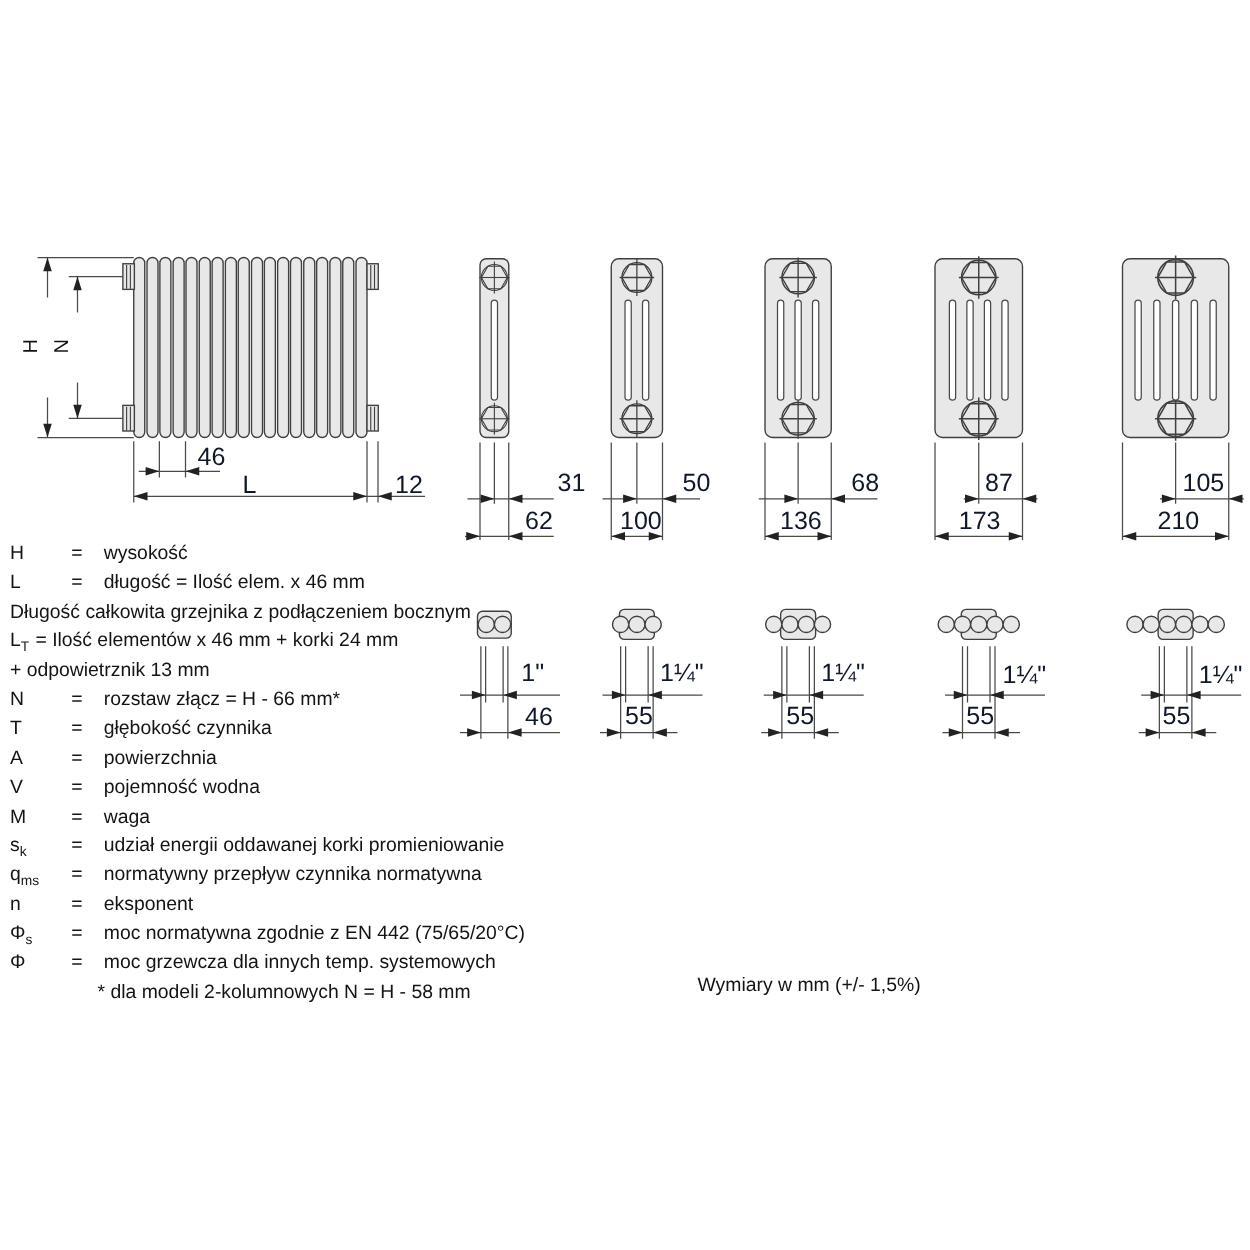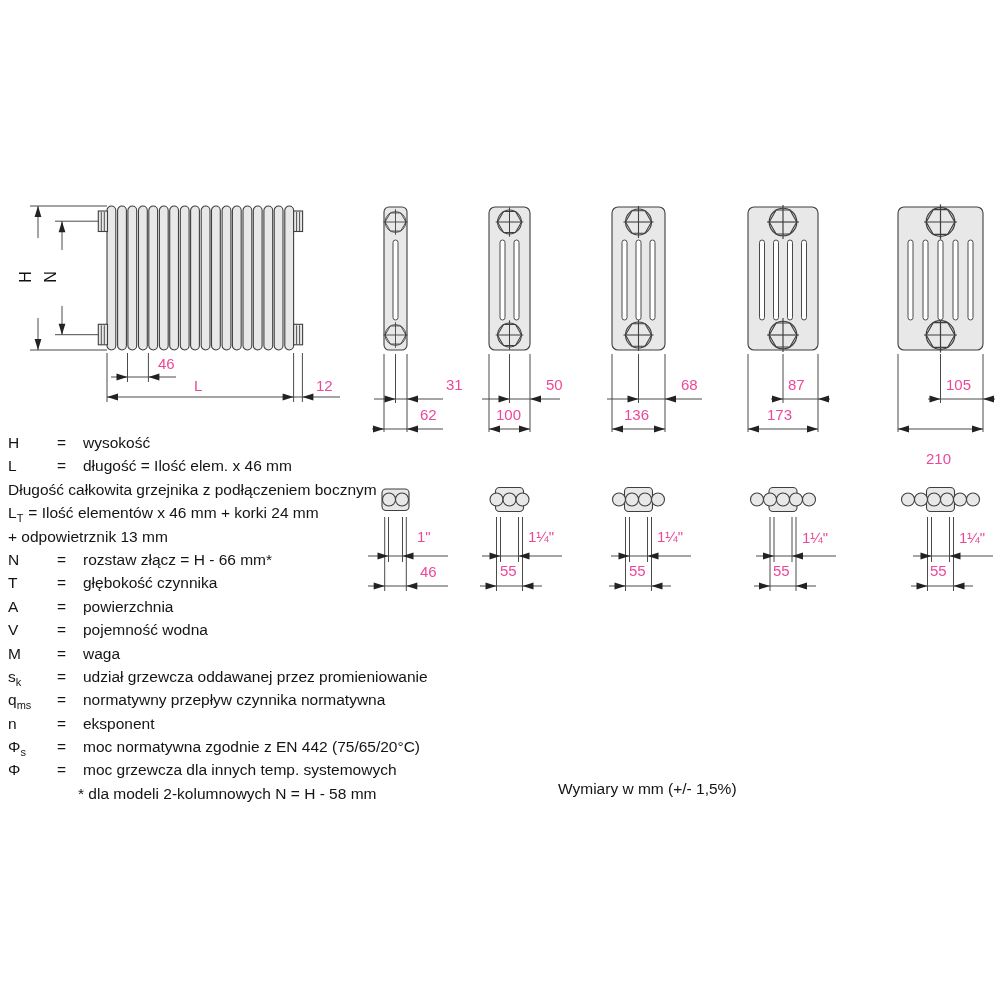--- a/index.html
+++ b/index.html
@@ -1,18 +1,18 @@
 <!DOCTYPE html>
 <html><head>
 <meta charset="utf-8">
 <style>
   html,body{margin:0;padding:0;background:#fff;}
   body{width:1000px;height:1000px;position:relative;font-family:"Liberation Sans",sans-serif;color:#141414;overflow:hidden;}
   #art{position:absolute;left:0;top:0;}
-  .dim{position:absolute;font-size:15px;color:#ec4899;white-space:nowrap;line-height:1;}
+  .dim{position:absolute;font-size:20px;color:#0f172a;white-space:nowrap;line-height:1;}
   .vdim{position:absolute;font-size:16px;color:#111;line-height:1;transform:rotate(-90deg);transform-origin:center;}
   .legend{position:absolute;left:8px;top:431px;width:560px;font-size:15.5px;color:#141414;}
   .lrow{display:flex;height:23.4px;line-height:23.4px;white-space:nowrap;}
   .sym{width:49px;flex:0 0 49px;}
   .sym4{flex:0 0 auto;margin-right:5px;text-align:center;}
   .eq{width:26px;flex:0 0 26px;}
   .desc{flex:1 1 auto;}
   .lindent{padding-left:70px;align-items:flex-end;}
   sub{font-size:11px;line-height:0;}
   .note{position:absolute;left:558px;top:780px;font-size:15.5px;white-space:nowrap;}
@@ -236,21 +236,21 @@
 
 <span class="dim" style="left:418px;top:377px;margin-left:28px;">31</span>
 <span class="dim" style="left:420px;top:407px;">62</span>
 <span class="dim" style="left:546px;top:377px;">50</span>
 <span class="dim" style="left:496px;top:407px;">100</span>
 <span class="dim" style="left:681px;top:377px;text-align:right;">68</span>
 <span class="dim" style="left:624px;top:407px;">136</span>
 <span class="dim" style="left:788px;top:377px;">87</span>
 <span class="dim" style="left:767px;top:407px;">173</span>
 <span class="dim" style="left:946px;top:377px;">105</span>
-<span class="dim" style="left:926px;top:407px;margin-top:44px;">210</span>
+<span class="dim" style="left:926px;top:407px;">210</span>
 
 <span class="dim" style="left:417px;top:529px;">1"</span>
 <span class="dim" style="left:420px;top:564px;">46</span>
 <span class="dim" style="left:528px;top:529px;">1¼"</span>
 <span class="dim" style="left:500px;top:563px;">55</span>
 <span class="dim" style="left:657px;top:529px;">1¼"</span>
 <span class="dim" style="left:629px;top:563px;">55</span>
 <span class="dim" style="left:802px;top:530px;">1¼"</span>
 <span class="dim" style="left:773px;top:563px;">55</span>
 <span class="dim" style="left:959px;top:530px;">1¼"</span>
@@ -298,21 +298,21 @@
       <span class="desc">pojemność wodna</span>
     </div>
   <div class="lrow">
       <span class="sym"><span>M</span><sub></sub></span>
       <span class="eq">=</span>
       <span class="desc">waga</span>
     </div>
   <div class="lrow">
       <span class="sym"><span>s</span><sub>k</sub></span>
       <span class="eq">=</span>
-      <span class="desc">udział grzewcza oddawanej przez promieniowanie</span>
+      <span class="desc">udział energii oddawanej korki promieniowanie</span>
     </div>
   <div class="lrow">
       <span class="sym"><span>q</span><sub>ms</sub></span>
       <span class="eq">=</span>
       <span class="desc">normatywny przepływ czynnika normatywna</span>
     </div>
   <div class="lrow">
       <span class="sym"><span>n</span><sub></sub></span>
       <span class="eq">=</span>
       <span class="desc">eksponent</span>

